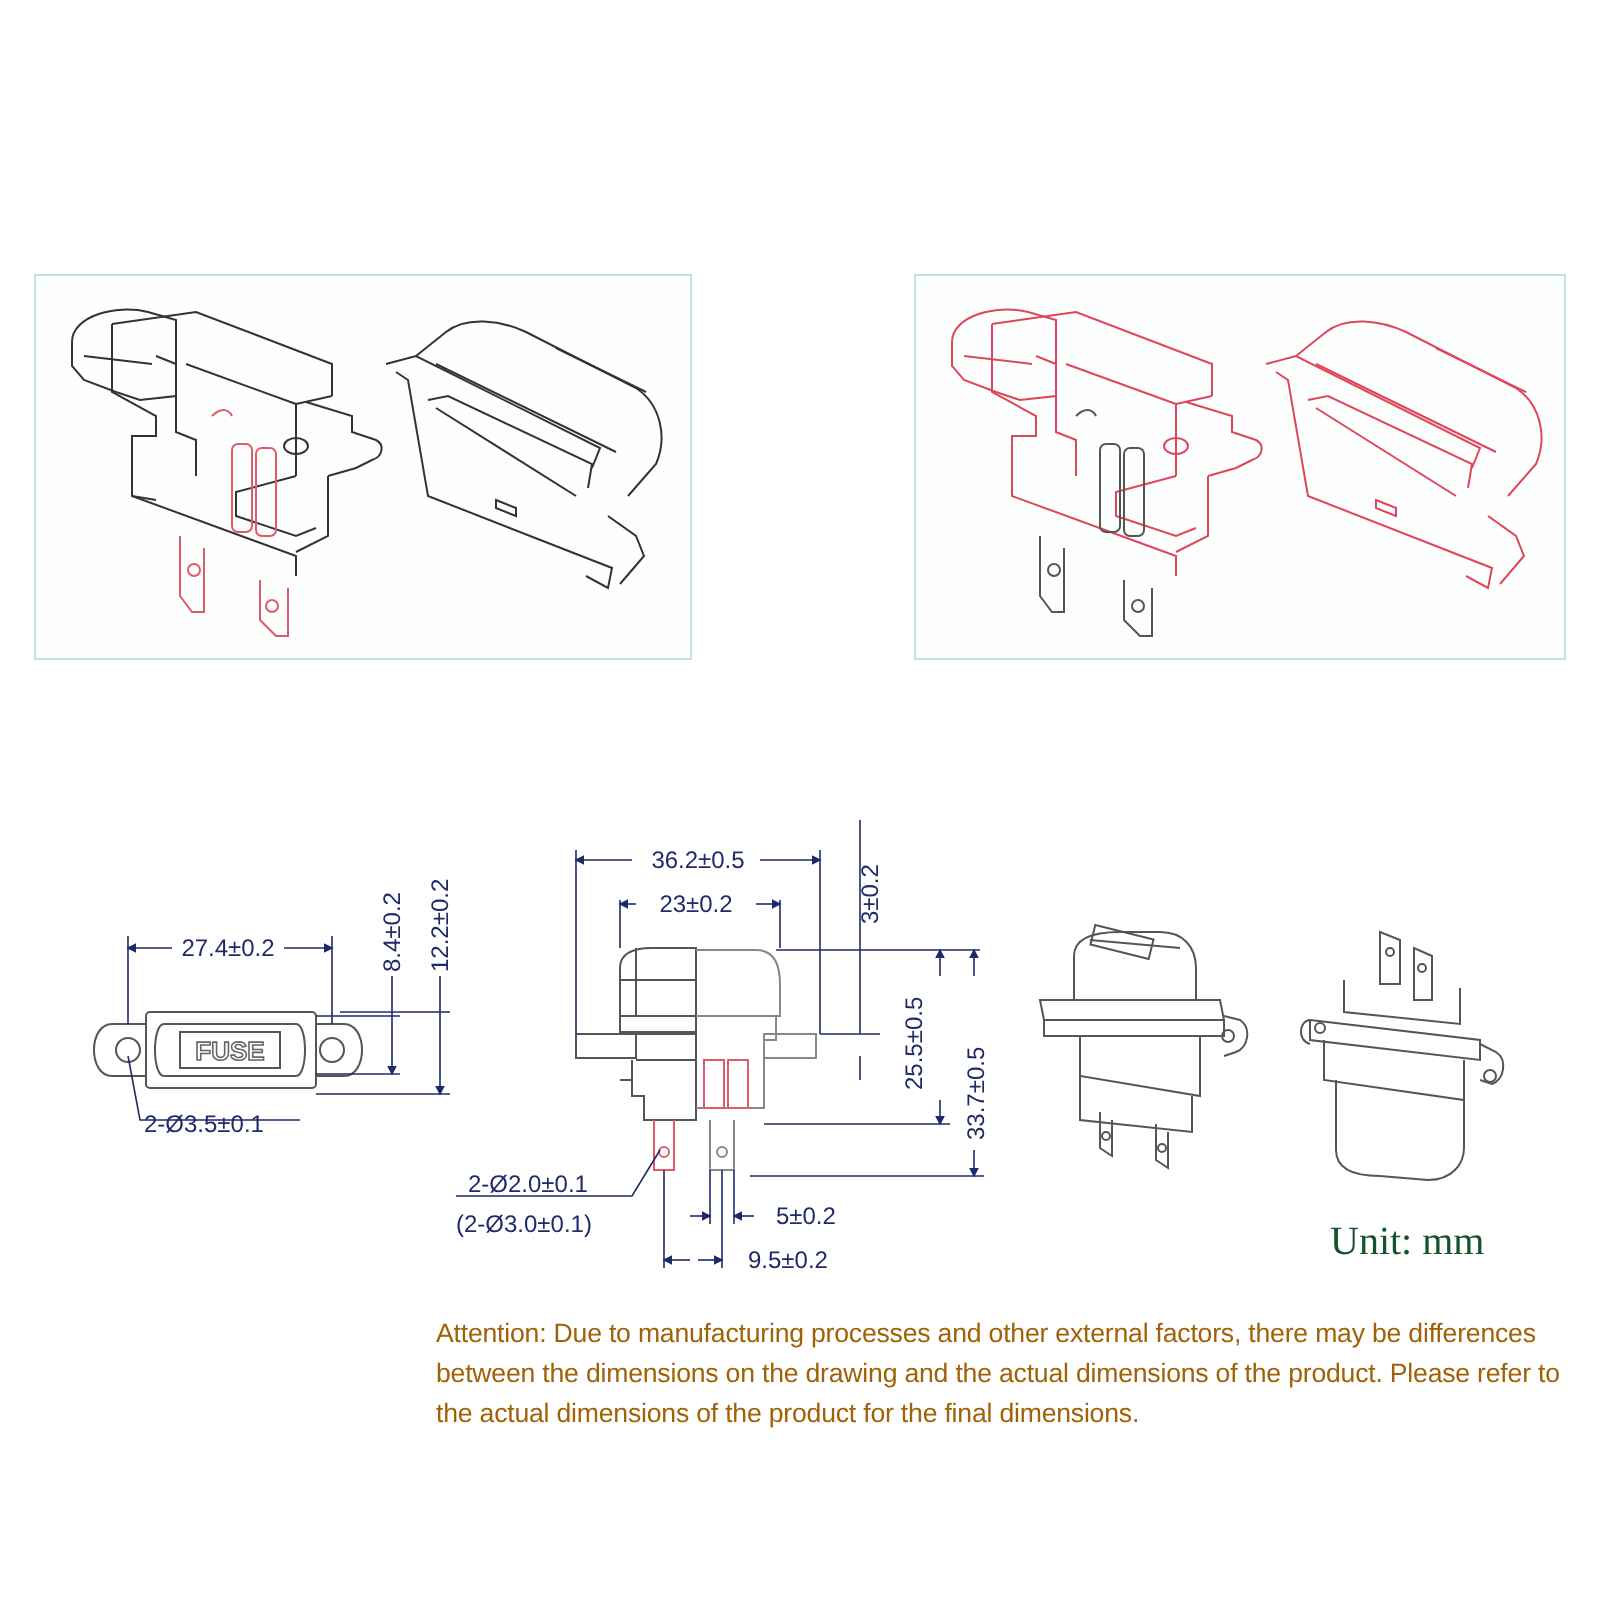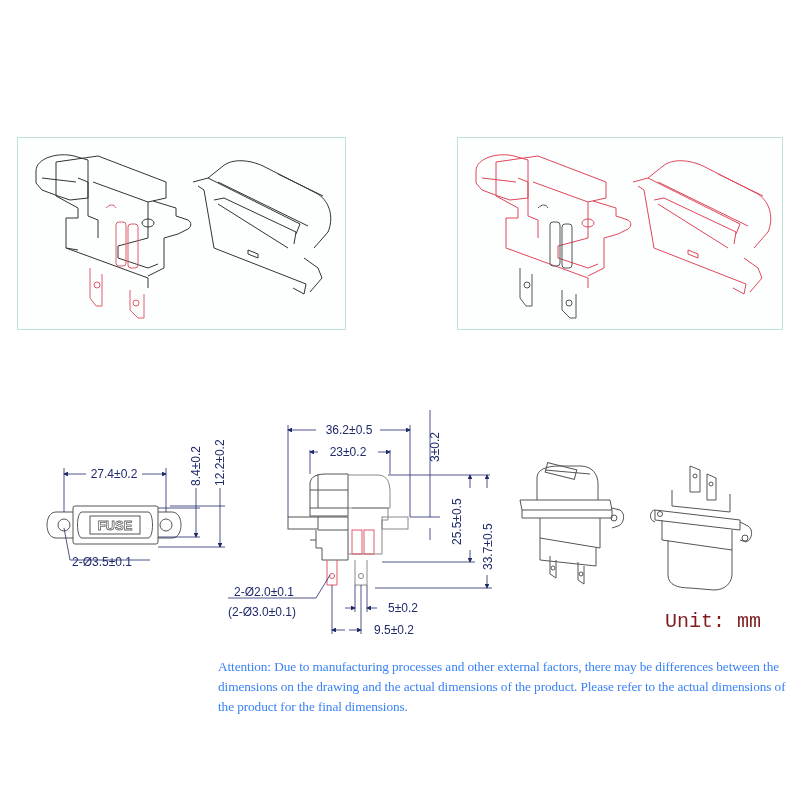--- a/index.html
+++ b/index.html
@@ -1,22 +1,22 @@
 <!DOCTYPE html>
 <html><head>
 <meta charset="utf-8">
 <style>
   html,body{margin:0;padding:0;background:#ffffff;}
   body{width:800px;height:800px;position:relative;overflow:hidden;font-family:"Liberation Sans",sans-serif;}
   .panel{position:absolute;border:1.5px solid #bfe3d6;background:#fdfffe;box-sizing:border-box;}
   .panel svg{position:absolute;left:0;top:0;}
   #draw{position:absolute;left:0;top:0;}
   .dim{font-family:"Liberation Sans",sans-serif;font-size:12px;fill:#1f2a6b;}
-  .unit{position:absolute;left:665px;top:610px;font-family:Liberation Mono, monospace;font-size:20px;color:#7f1d1d;}
-  .attention{position:absolute;left:218px;top:657px;width:580px;font-family:Liberation Serif, serif;font-size:13.3px;line-height:20px;color:#3b82f6;letter-spacing:-0.1px;}
+  .unit{position:absolute;left:665px;top:610px;font-family:Liberation Serif, serif;font-size:20px;color:#14532d;}
+  .attention{position:absolute;left:218px;top:657px;width:580px;font-family:Liberation Sans, sans-serif;font-size:13.3px;line-height:20px;color:#a16207;letter-spacing:-0.1px;}
 </style>
 </head>
 <body>
 
 <div class="panel" style="left:17px;top:137px;width:329px;height:193px;">
   <svg width="329" height="193">
     <g fill="none" stroke="#333" stroke-width="1">
 
       <path d="M18,33 C18,20 40,14 56,18 L70,22 L70,60 L52,62 L40,58 L24,52 L18,45 Z"></path>
       <path d="M24,40 L58,44"></path>

